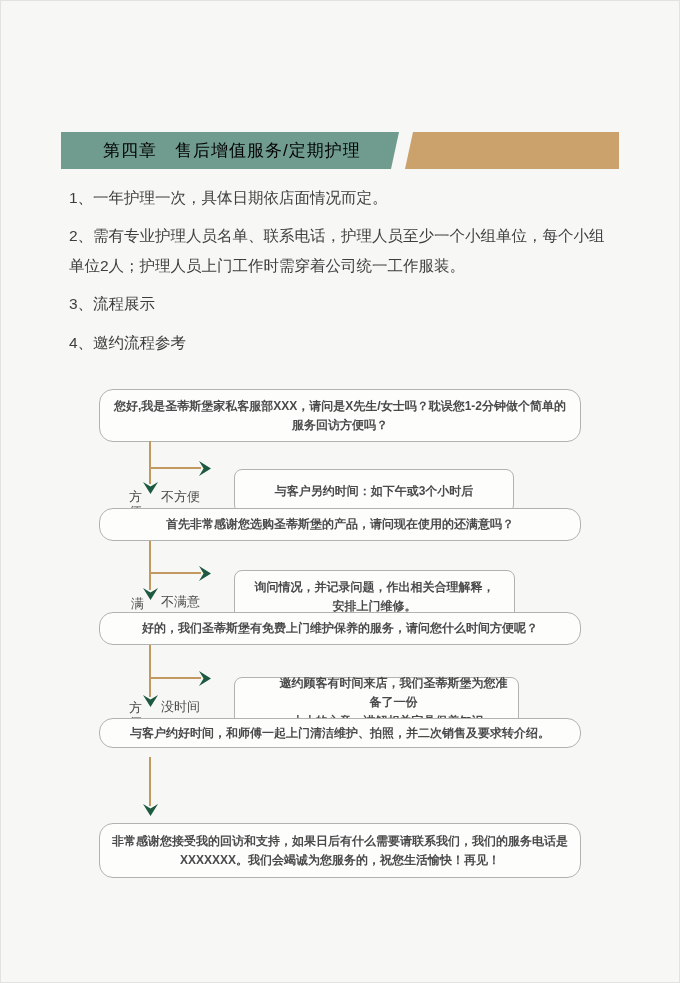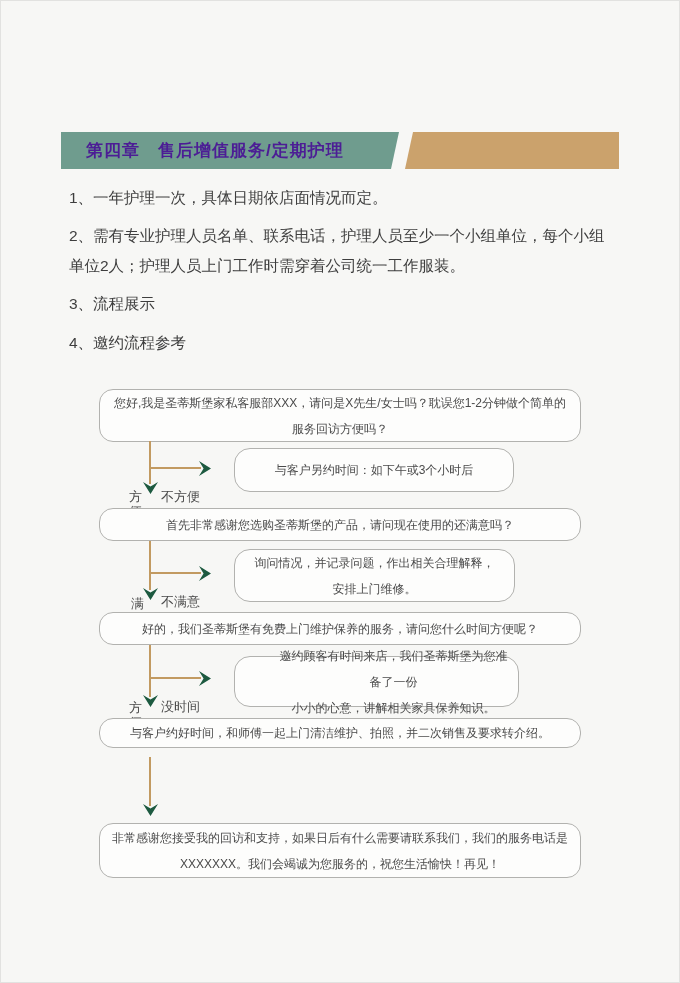--- a/index.html
+++ b/index.html
@@ -20,21 +20,21 @@
     overflow:hidden;
   }
   
   .hdr-teal{
     position:absolute;left:60px;top:131px;width:338px;height:37px;
     background:var(--teal);
     clip-path:polygon(0 0,100% 0,calc(100% - 8px) 100%,0 100%);
     display:flex;align-items:center;
   }
   .hdr-title{
-    padding-left:25px;color:#4c1d95;font-size:17px;font-weight:bold;
+    padding-left:42px;color:#000000;font-size:17px;font-weight:normal;
     letter-spacing:1px;white-space:pre;
   }
   .hdr-tan{
     position:absolute;left:404px;top:131px;width:214px;height:37px;
     background:var(--tan);
     clip-path:polygon(8px 0,100% 0,100% 100%,0 100%);
   }
   
   .body-text{
     position:absolute;left:59px;top:173px;width:566px;
@@ -42,25 +42,25 @@
   }
   .body-text p{margin:9px;}
   
   .fbox{
     position:absolute;
     background:#fdfdfc;
     border:1px solid #b2b2af;
     border-radius:14px;
     display:flex;align-items:center;justify-content:center;
     text-align:center;
-    font-size:12px;line-height:26px;color:#4a4a4a;
+    font-size:12px;line-height:19px;color:#4a4a4a;
     white-space:pre-line;
-    padding:3px 9px;box-sizing:border-box;
+    padding:3px 9px;box-sizing:border-box;font-weight:bold;
   }
-  .fbox.small{border-radius:16px;padding:3px 5px;}
+  .fbox.small{border-radius:8px;padding:3px 5px;margin-top:21px;}
   #box1{left:98px;top:388px;width:482px;height:53px;}
   #boxA{left:233px;top:447px;width:280px;height:44px;}
   #box2{left:98px;top:507px;width:482px;height:33px;}
   #boxB{left:233px;top:548px;width:281px;height:53px;}
   #box3{left:98px;top:611px;width:482px;height:33px;}
   #boxC{left:233px;top:655px;width:285px;height:51px;padding-left:39px;}
   #box4{left:98px;top:717px;width:482px;height:30px;}
   #box5{left:98px;top:822px;width:482px;height:55px;}
   .vline{position:absolute;width:2px;background:var(--line);}
   .hline{position:absolute;height:2px;background:var(--line);}

